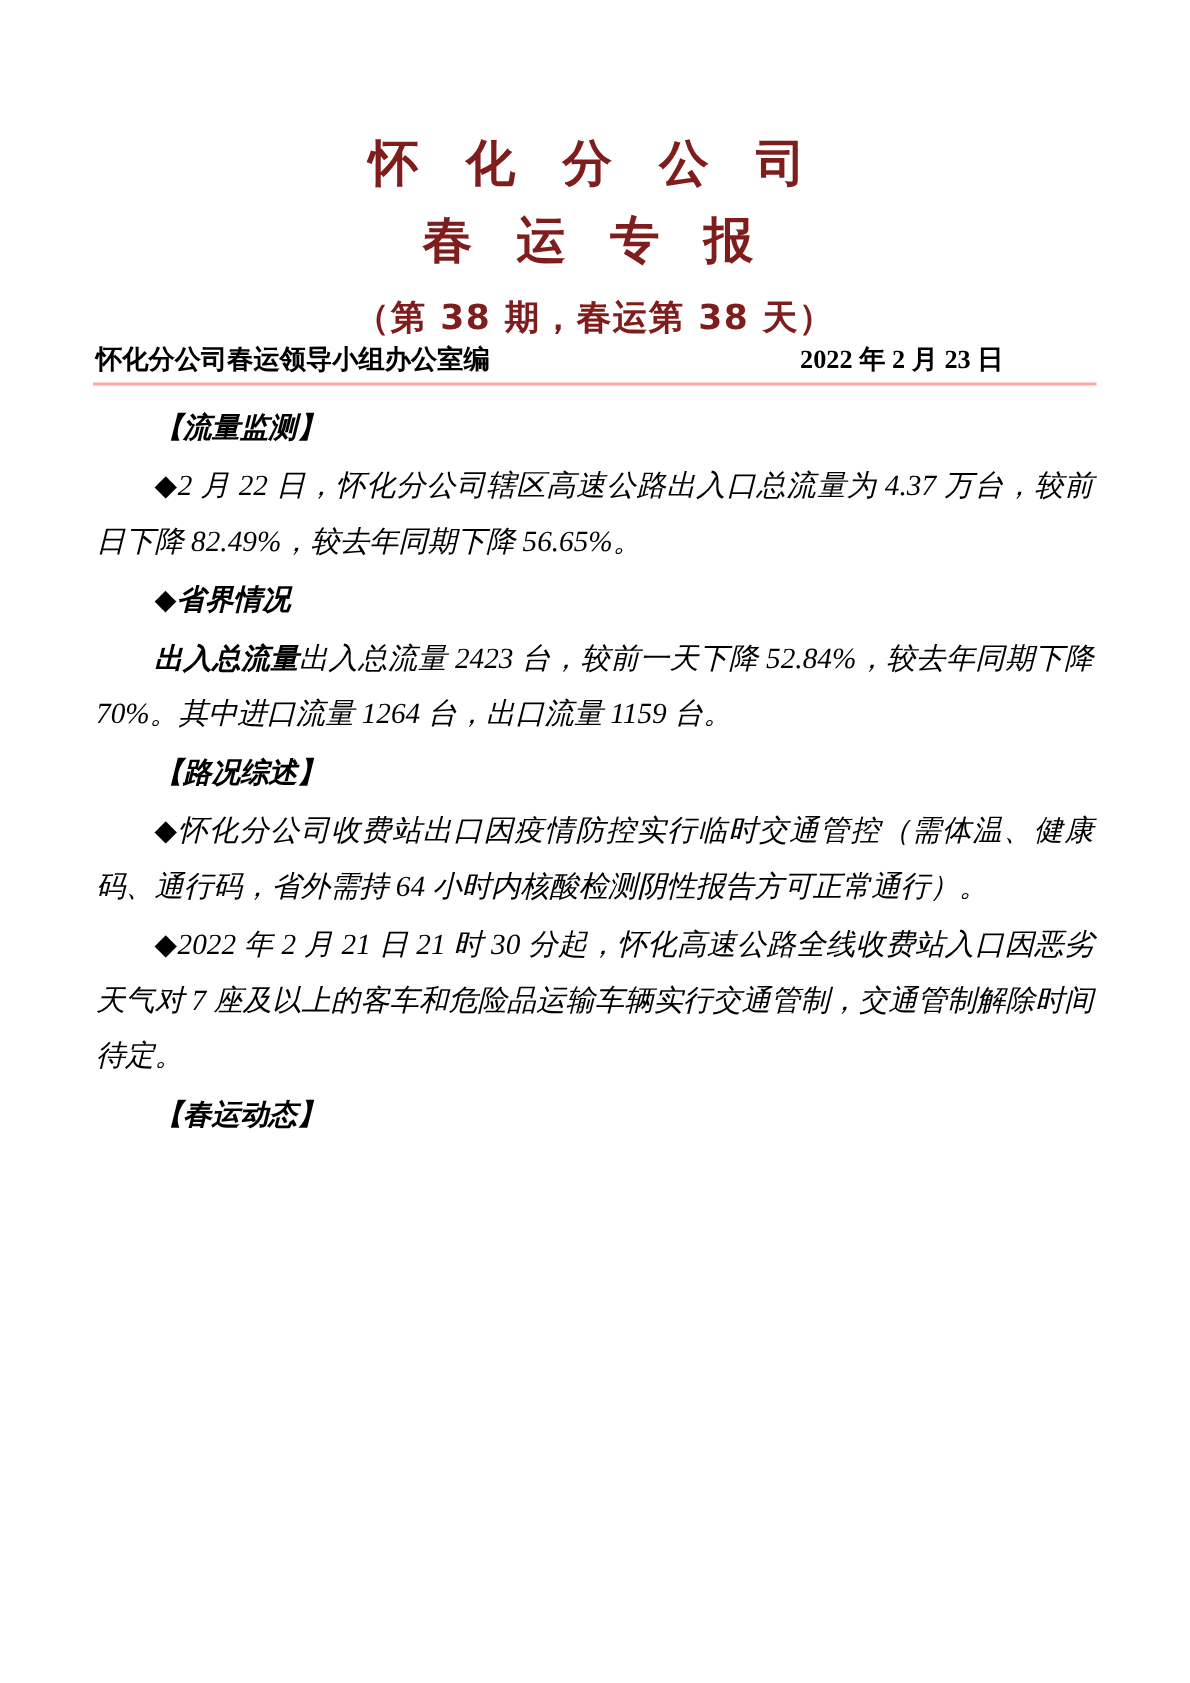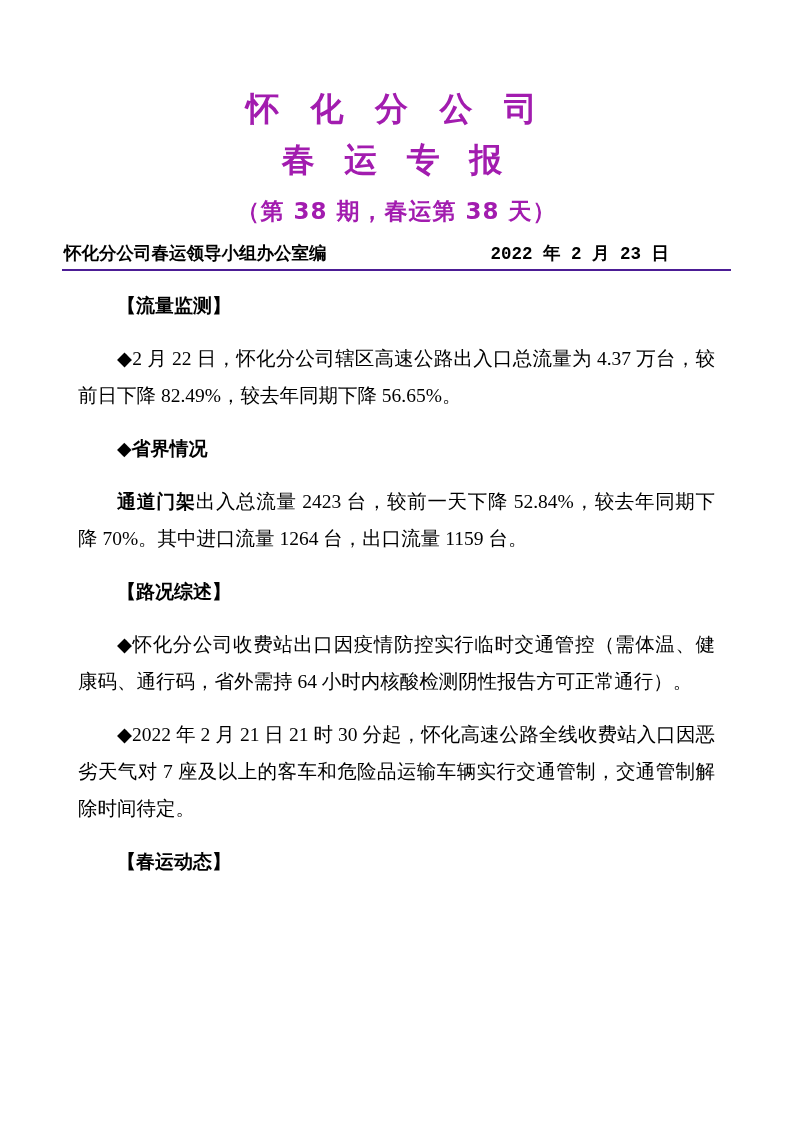--- a/index.html
+++ b/index.html
@@ -17,21 +17,21 @@
   }
   .page {
     position: relative;
     width: 793px;
     height: 1122px;
     box-sizing: border-box;
     padding: 0 62px;
   }
   .masthead {
     text-align: center;
-    color: #a21caf;
+    color: #7f1d1d;
     font-weight: bold;
   }
   .masthead-line1 {
     font-size: 33px;
     letter-spacing: 10px;
     padding-top: 88px;
     line-height: 1.25;
     font-family: "DejaVu Sans", "Liberation Sans", sans-serif;
   }
   .masthead-line2 {
@@ -43,47 +43,47 @@
   .masthead-line3 {
     font-size: 23px;
     letter-spacing: 1px;
     margin-top: 13px;
     font-family: "DejaVu Sans", "Liberation Sans", sans-serif;
   }
   .issuer-row {
     display: flex;
     justify-content: space-between;
     align-items: flex-end;
-    margin-top: 14px;
     padding: 0 2px 4px 2px;
-    border-bottom: 2px solid #4c1d95;
+    border-bottom: 2px solid #fca5a5;
   }
   .issuer-left {
     font-size: 17.5px;
     font-weight: bold;
     font-family: "DejaVu Sans", "Liberation Sans", sans-serif;
     letter-spacing: 0px;
   }
   .issuer-right {
     font-size: 17.5px;
     font-weight: bold;
-    font-family: Liberation Mono, monospace;
+    font-family: Liberation Serif, serif;
     letter-spacing: 0px;
     padding-right: 60px;
   }
   .body-text {
     margin-top: 10px;
     font-size: 19.5px;
     line-height: 37px;
   }
   .para {
     text-indent: 39px;
-    margin: 16px;
+    margin: 2px;
     text-align: justify;
     text-justify: inter-ideograph;
+    font-style: italic;
   }
   .section-head {
     font-weight: bold;
     font-family: "DejaVu Sans", "Liberation Sans", sans-serif;
     font-size: 19px;
   }
   .bold-inline {
     font-weight: bold;
     font-family: "DejaVu Sans", "Liberation Sans", sans-serif;
     font-size: 19px;
@@ -108,21 +108,21 @@
   <div class="body-text">
 
     <p class="para">
       <span class="section-head">【流量监测】</span>
     </p>
     <p class="para">◆2 月 22 日，怀化分公司辖区高速公路出入口总流量为 4.37 万台，较前日下降 82.49%，较去年同期下降 56.65%。</p>
 
     <p class="para">
       <span class="section-head">◆省界情况</span>
     </p>
-    <p class="para"><span class="bold-inline">通道门架</span>出入总流量 2423 台，较前一天下降 52.84%，较去年同期下降 70%。其中进口流量 1264 台，出口流量 1159 台。</p>
+    <p class="para"><span class="bold-inline">出入总流量</span>出入总流量 2423 台，较前一天下降 52.84%，较去年同期下降 70%。其中进口流量 1264 台，出口流量 1159 台。</p>
 
     <p class="para">
       <span class="section-head">【路况综述】</span>
     </p>
     <p class="para">◆怀化分公司收费站出口因疫情防控实行临时交通管控（需体温、健康码、通行码，省外需持 64 小时内核酸检测阴性报告方可正常通行）。</p>
     <p class="para">◆2022 年 2 月 21 日 21 时 30 分起，怀化高速公路全线收费站入口因恶劣天气对 7 座及以上的客车和危险品运输车辆实行交通管制，交通管制解除时间待定。</p>
 
     <p class="para">
       <span class="section-head">【春运动态】</span>
     </p>

